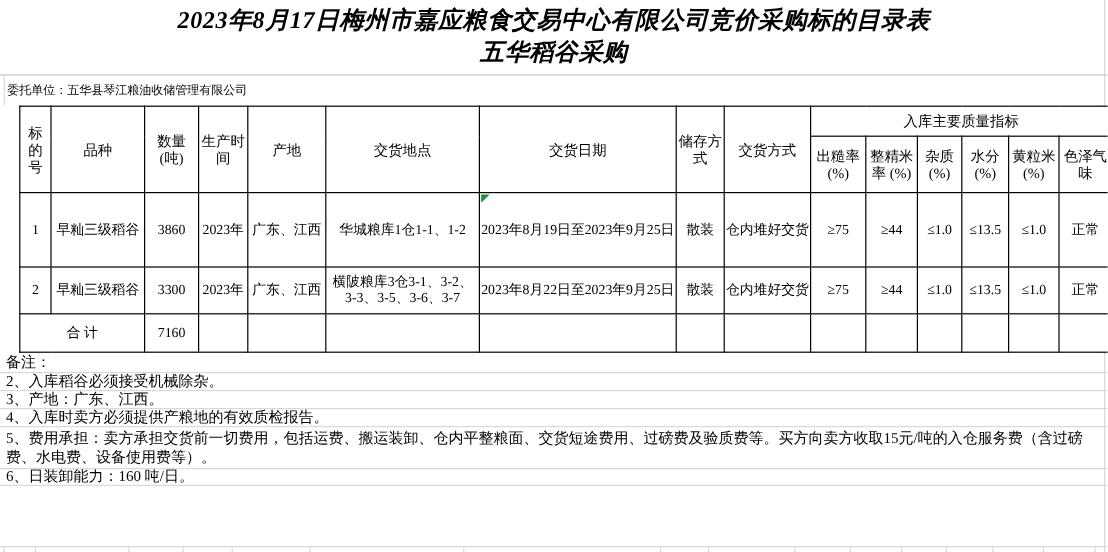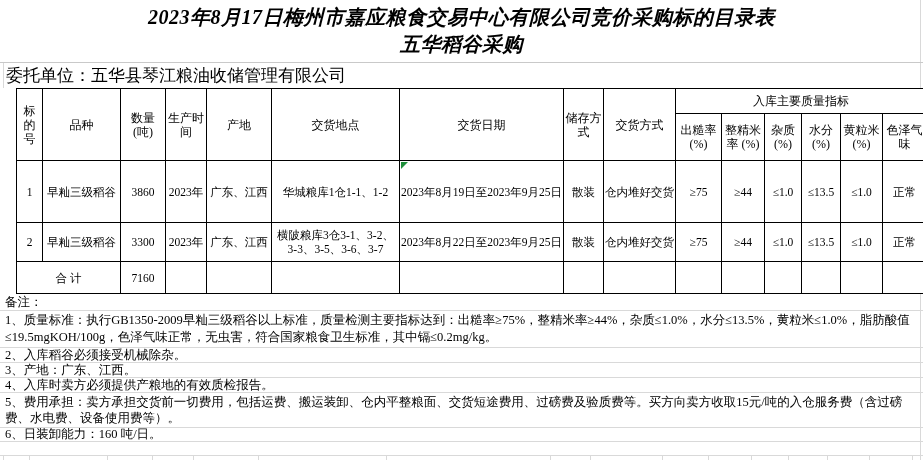--- a/index.html
+++ b/index.html
@@ -7,21 +7,21 @@
   .page { position:relative; width:923px; height:460px; background:#fff; overflow:hidden; }
 
   
   .vgrid { position:absolute; width:1px; background:#d9d9d9; z-index:0; }
   .hgrid { position:absolute; height:1px; background:#d9d9d9; z-index:0; }
 
   .title-wrap { position:absolute; top:4px; left:0; width:923px; text-align:center; z-index:1; }
   .title-line { font-size:20px; font-weight:bold; line-height:27px; letter-spacing:0.5px;font-style:italic; }
 
   .consignor-row { position:absolute; top:62px; left:0; width:923px; height:26px;
-    border-top:1px solid #c9c9c9; font-size:17px; line-height:25px; padding-left:6px; z-index:1; }
+    border-top:1px solid #c9c9c9; font-size:10px; line-height:25px; padding-left:6px; z-index:1; }
 
   table.catalog { position:absolute; top:88px; left:16px; width:910px; border-collapse:collapse;
     table-layout:fixed; z-index:2; background:#fff; }
   table.catalog th, table.catalog td { border:1px solid #000; text-align:center; vertical-align:middle;
     font-weight:normal; padding:0 1px; overflow:hidden; }
   table.catalog th { font-size:12px; line-height:14px; }
   tr.hrow1 { height:25px; }
   tr.hrow2 { height:47px; }
   tr.drow1 { height:62px; }
   tr.drow2 { height:39px; }
@@ -174,21 +174,20 @@
         <td></td>
         <td></td>
         <td></td>
         <td></td>
       </tr>
     </tbody>
   </table>
 
   <div class="notes">
     <div class="note-row n-label">备注：</div>
-    <div class="note-row n-1">1、质量标准：执行GB1350-2009早籼三级稻谷以上标准，质量检测主要指标达到：出糙率≥75%，整精米率≥44%，杂质≤1.0%，水分≤13.5%，黄粒米≤1.0%，脂肪酸值≤19.5mgKOH/100g，色泽气味正常，无虫害，符合国家粮食卫生标准，其中镉≤0.2mg/kg。</div>
     <div class="note-row n-2">2、入库稻谷必须接受机械除杂。</div>
     <div class="note-row n-3">3、产地：广东、江西。</div>
     <div class="note-row n-4">4、入库时卖方必须提供产粮地的有效质检报告。</div>
     <div class="note-row n-5">5、费用承担：卖方承担交货前一切费用，包括运费、搬运装卸、仓内平整粮面、交货短途费用、过磅费及验质费等。买方向卖方收取15元/吨的入仓服务费（含过磅费、水电费、设备使用费等）。</div>
     <div class="note-row n-6">6、日装卸能力：160 吨/日。</div>
   </div>
 
   <div class="bottom-strip"></div>
 </div>
 

